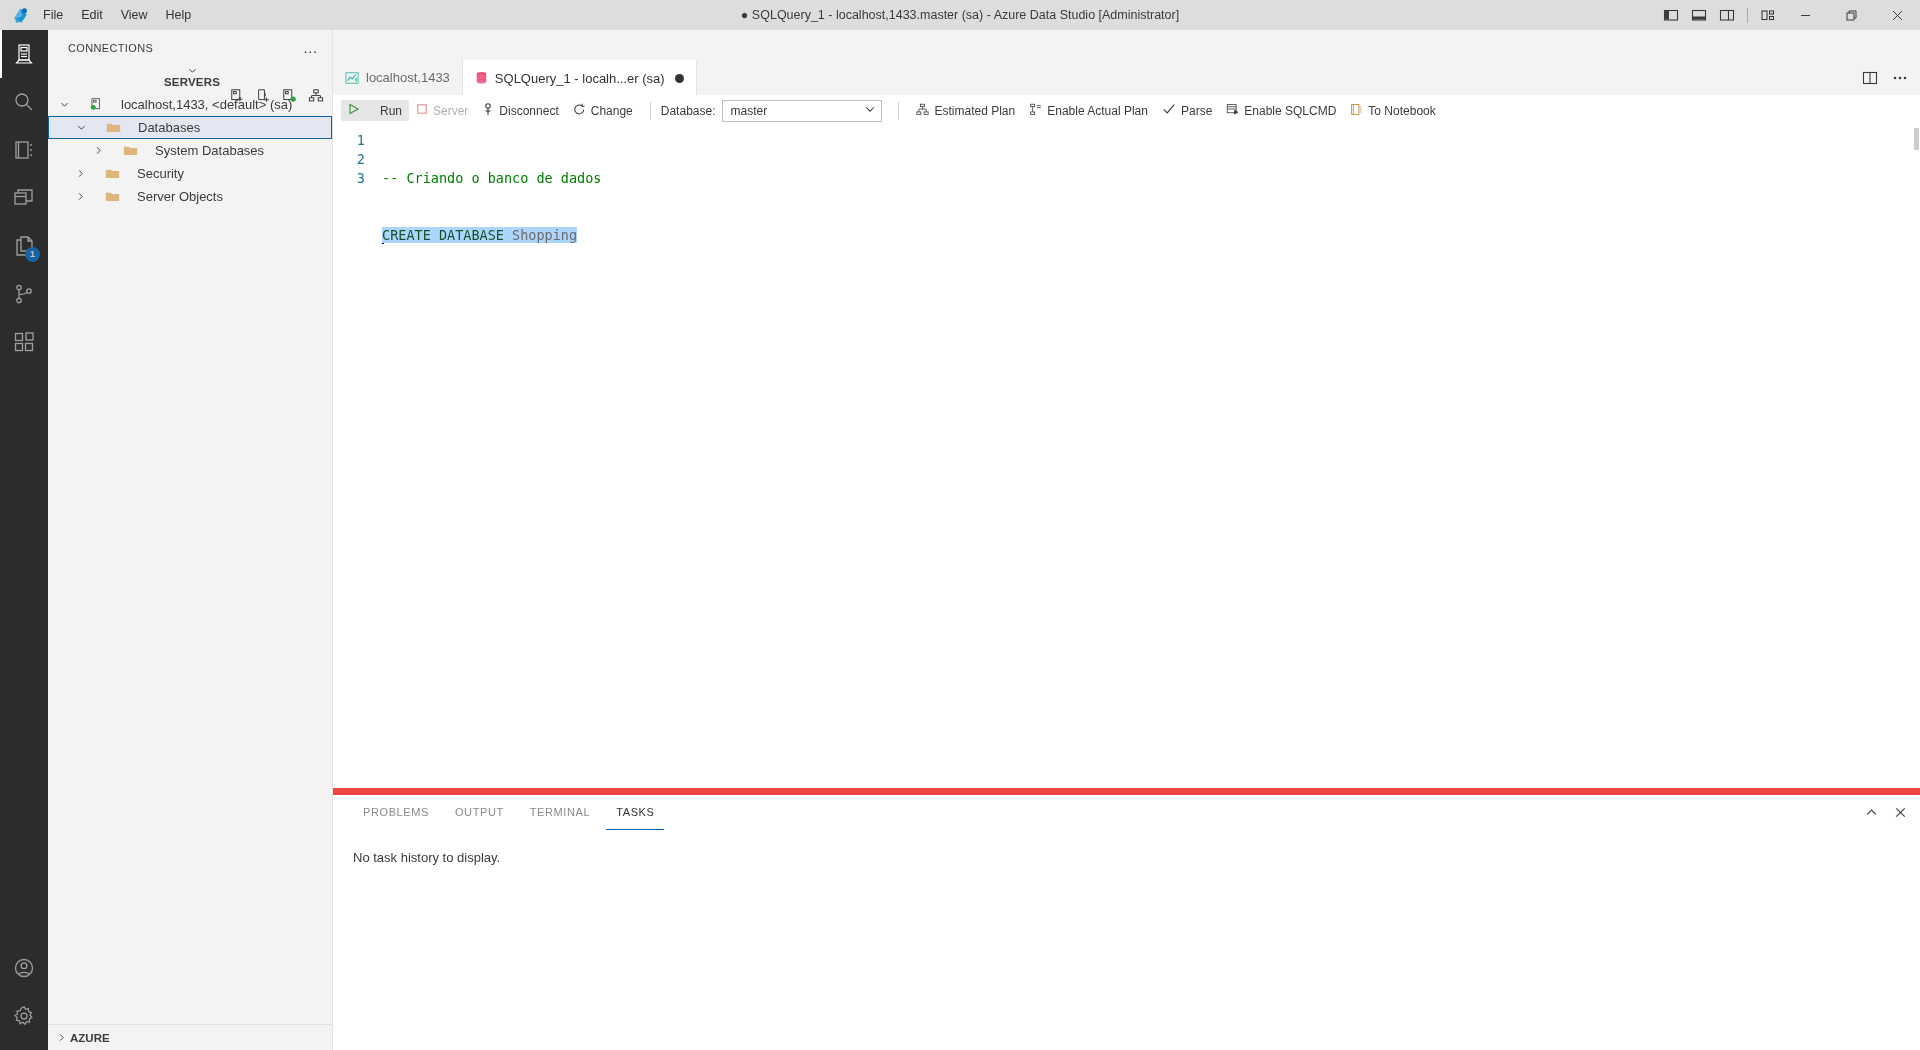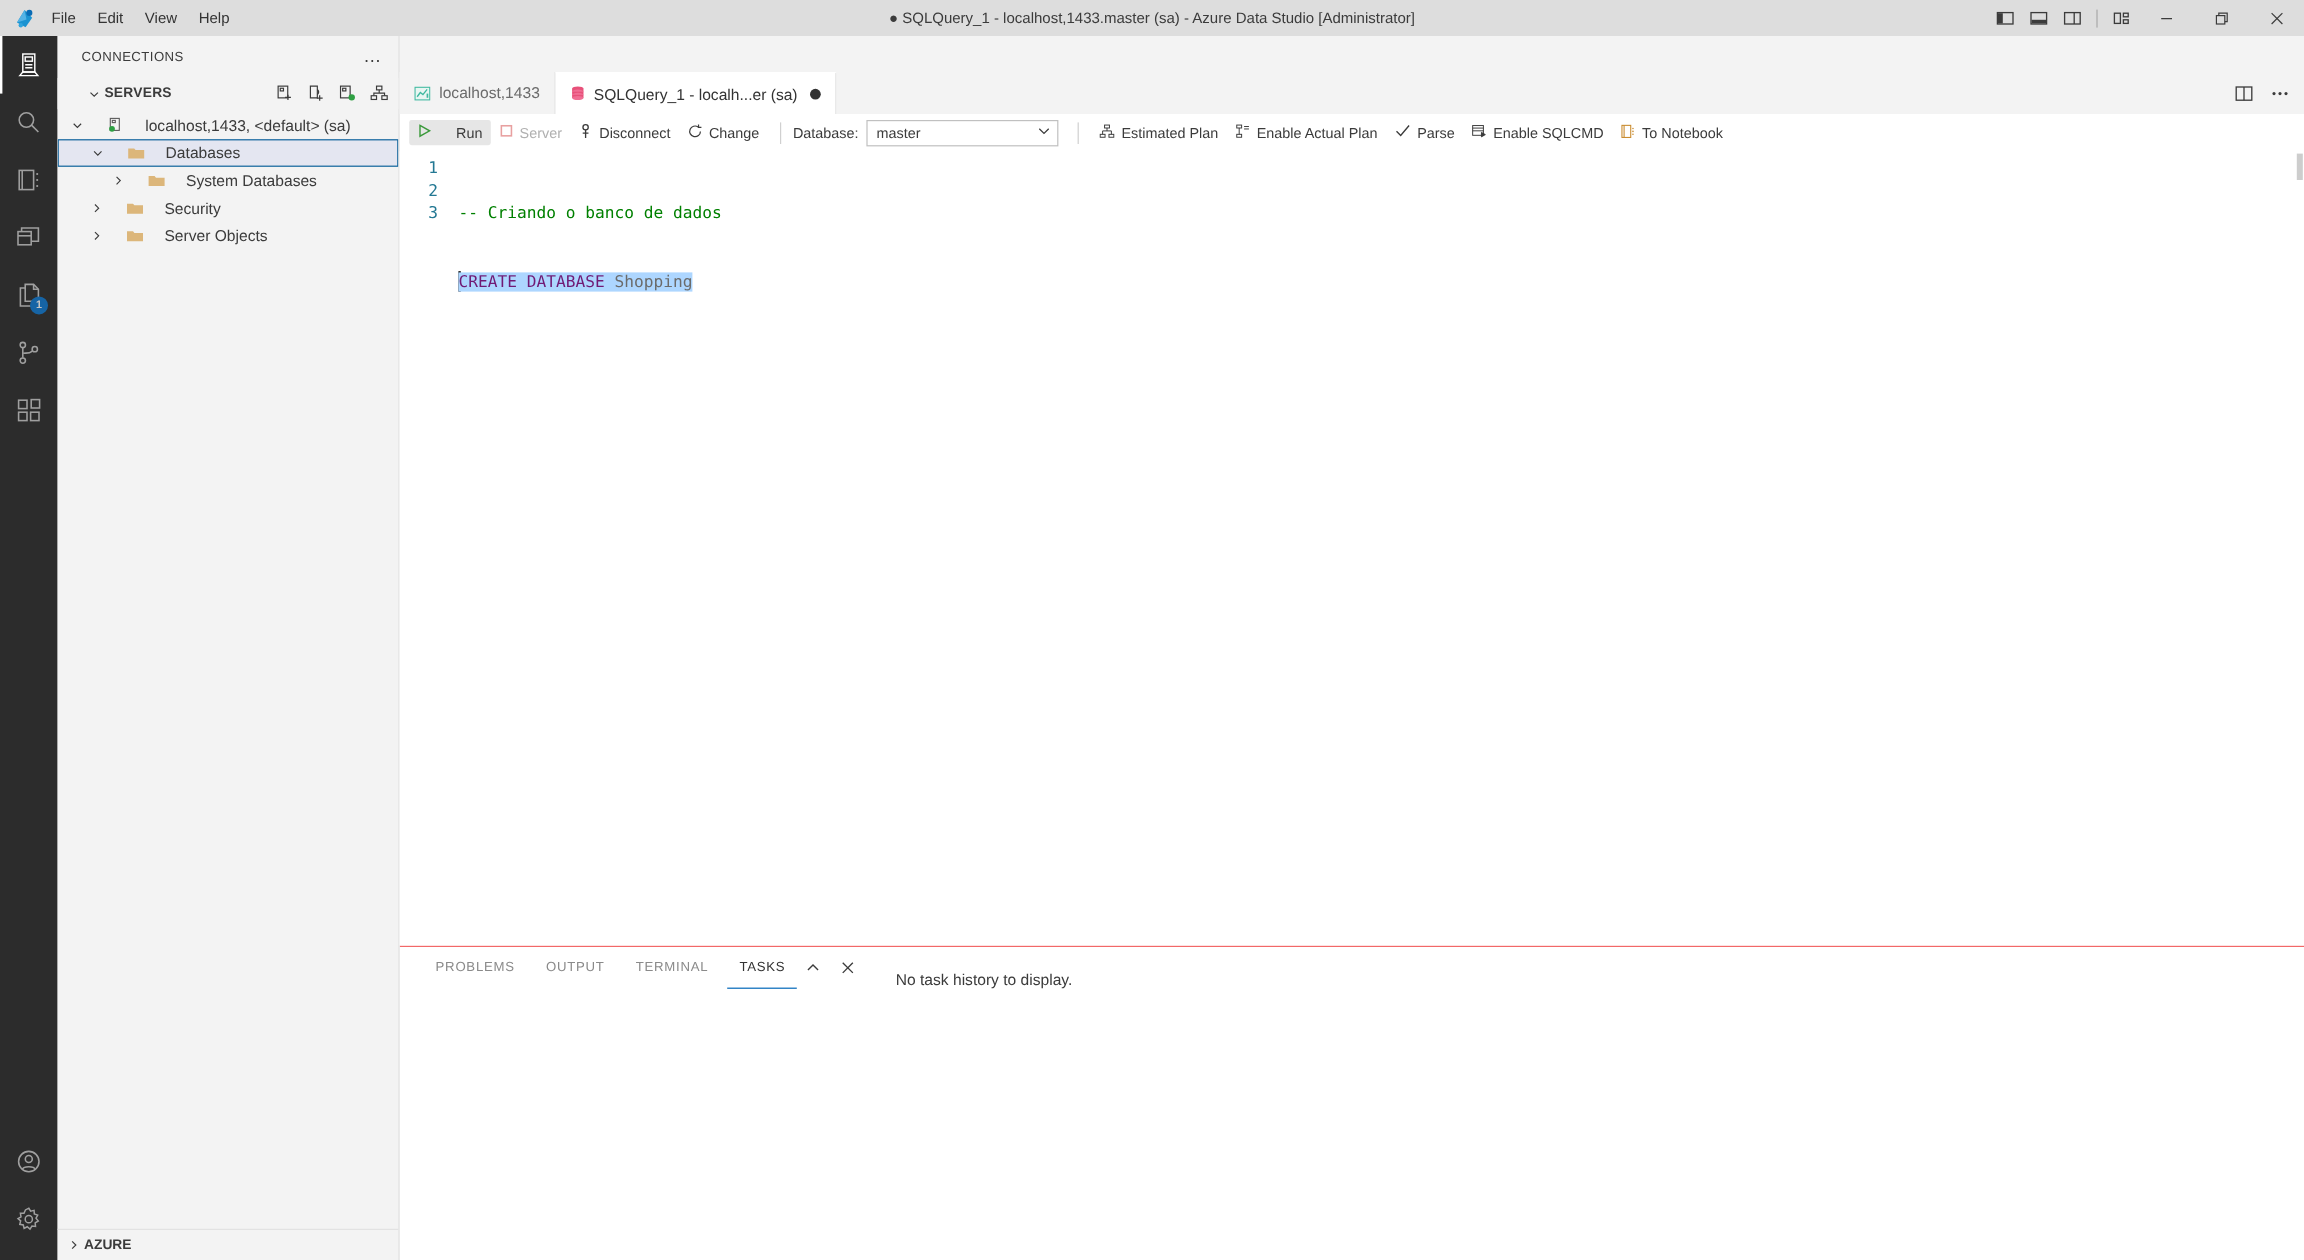--- a/index.html
+++ b/index.html
@@ -106,23 +106,24 @@
     color: #3b3b3b; text-transform: uppercase;
     font-weight: 400;
   }
   #sb-header .dots {
     margin-left: auto; font-size: 15px; color: #3b3b3b;
     cursor: pointer; padding: 0 6px; line-height: 10px;
   }
   .sec-header {
     height: 26px; display: flex; align-items: center;
     font-size: 11.5px; font-weight: 700;
-    color: #3b3b3b; padding-left: 21px;
+    color: #3b3b3b; padding-left: 4px;
     letter-spacing: .2px; cursor: pointer;
     background: #f3f3f3;
+    flex-direction: column;
   }
   .sec-header .chev {
     width: 18px; display: flex; align-items: center; justify-content: center;
   }
   .sec-actions {
     margin-left: auto; display: flex; align-items: center;
     padding-right: 8px; gap: 10px;
   }
   .sec-actions .sa {
     cursor: pointer; display: flex; align-items: center;
@@ -219,42 +220,42 @@
     font-size: 13.5px; color: #237893;
     line-height: 19px; padding-top: 1px;
   }
   #code {
     font-family: "DejaVu Sans Mono", monospace;
     font-size: 13.5px; line-height: 19px;
     white-space: pre; position: relative;
     padding-left: 3px; padding-top: 1px;
   }
   .cmt { color: #008000; }
-  .kw { color: #701a75; }
+  .kw { color: #14532d; }
   .id { color: #6b6b6b; }
   .sel { background: #add6ff; }
   #caret {
     display: inline-block; width: 2px; height: 17px;
     background: #000; vertical-align: -4px;
     margin-right: -2px;
   }
   #ed-scroll-thumb {
     position: absolute; right: 1px; top: 2px;
     width: 5px; height: 22px; background: #cdcdcd;
   }
   #ed-overview {
     position: absolute; right: 0; top: 0; bottom: 0;
     width: 14px; background: transparent;
   }
 
   
   #panel {
     height: 262px; flex: 0 0 262px;
-    background: #fff; border-top: 1px solid #ef4444;
-    display: flex; 
+    background: #fff; border-top: 7px solid #ef4444;
+    display: flex; flex-direction: column;
   }
   #panel-tabs {
     height: 35px; display: flex; align-items: stretch;
     padding-left: 20px; position: relative;
     flex: 0 0 35px;
   }
   .ptab {
     display: flex; align-items: center;
     padding: 0 10px; margin-right: 6px;
     font-size: 11px; letter-spacing: .6px;

